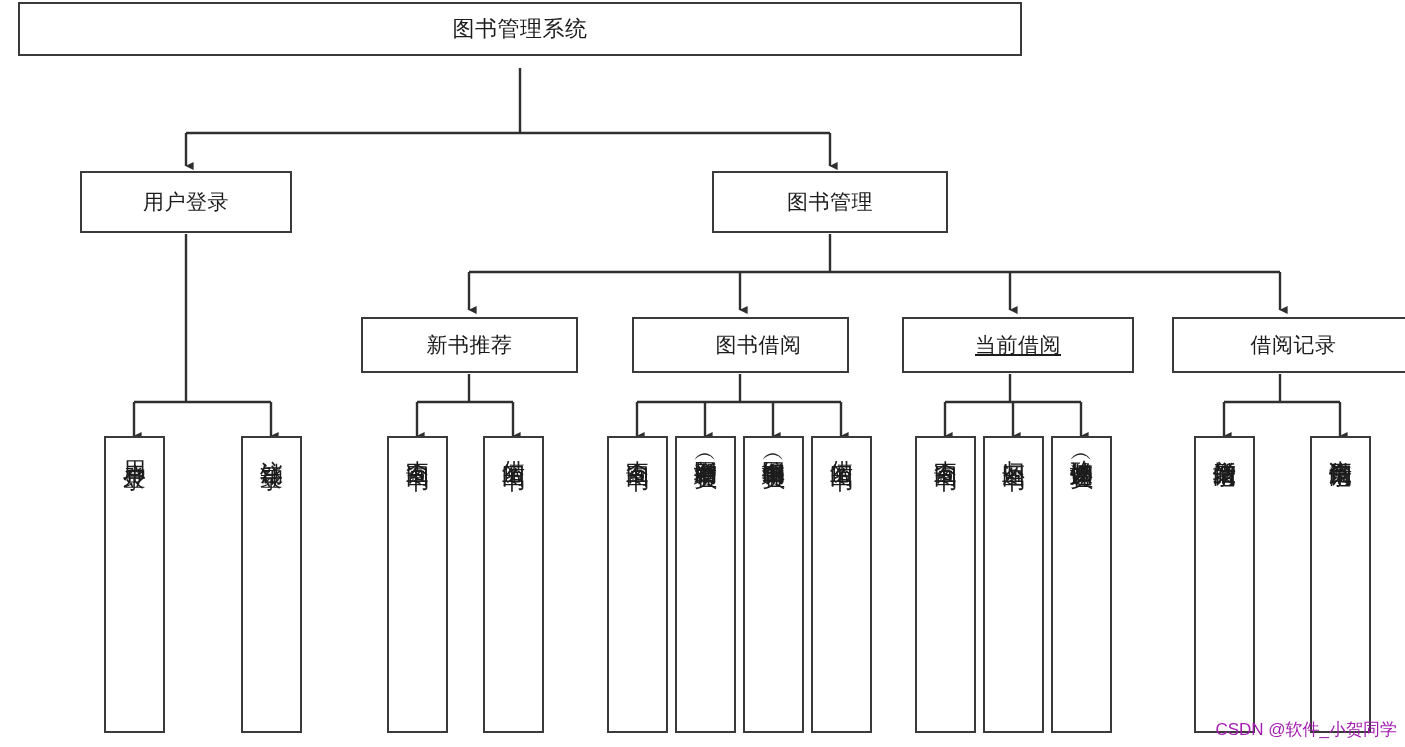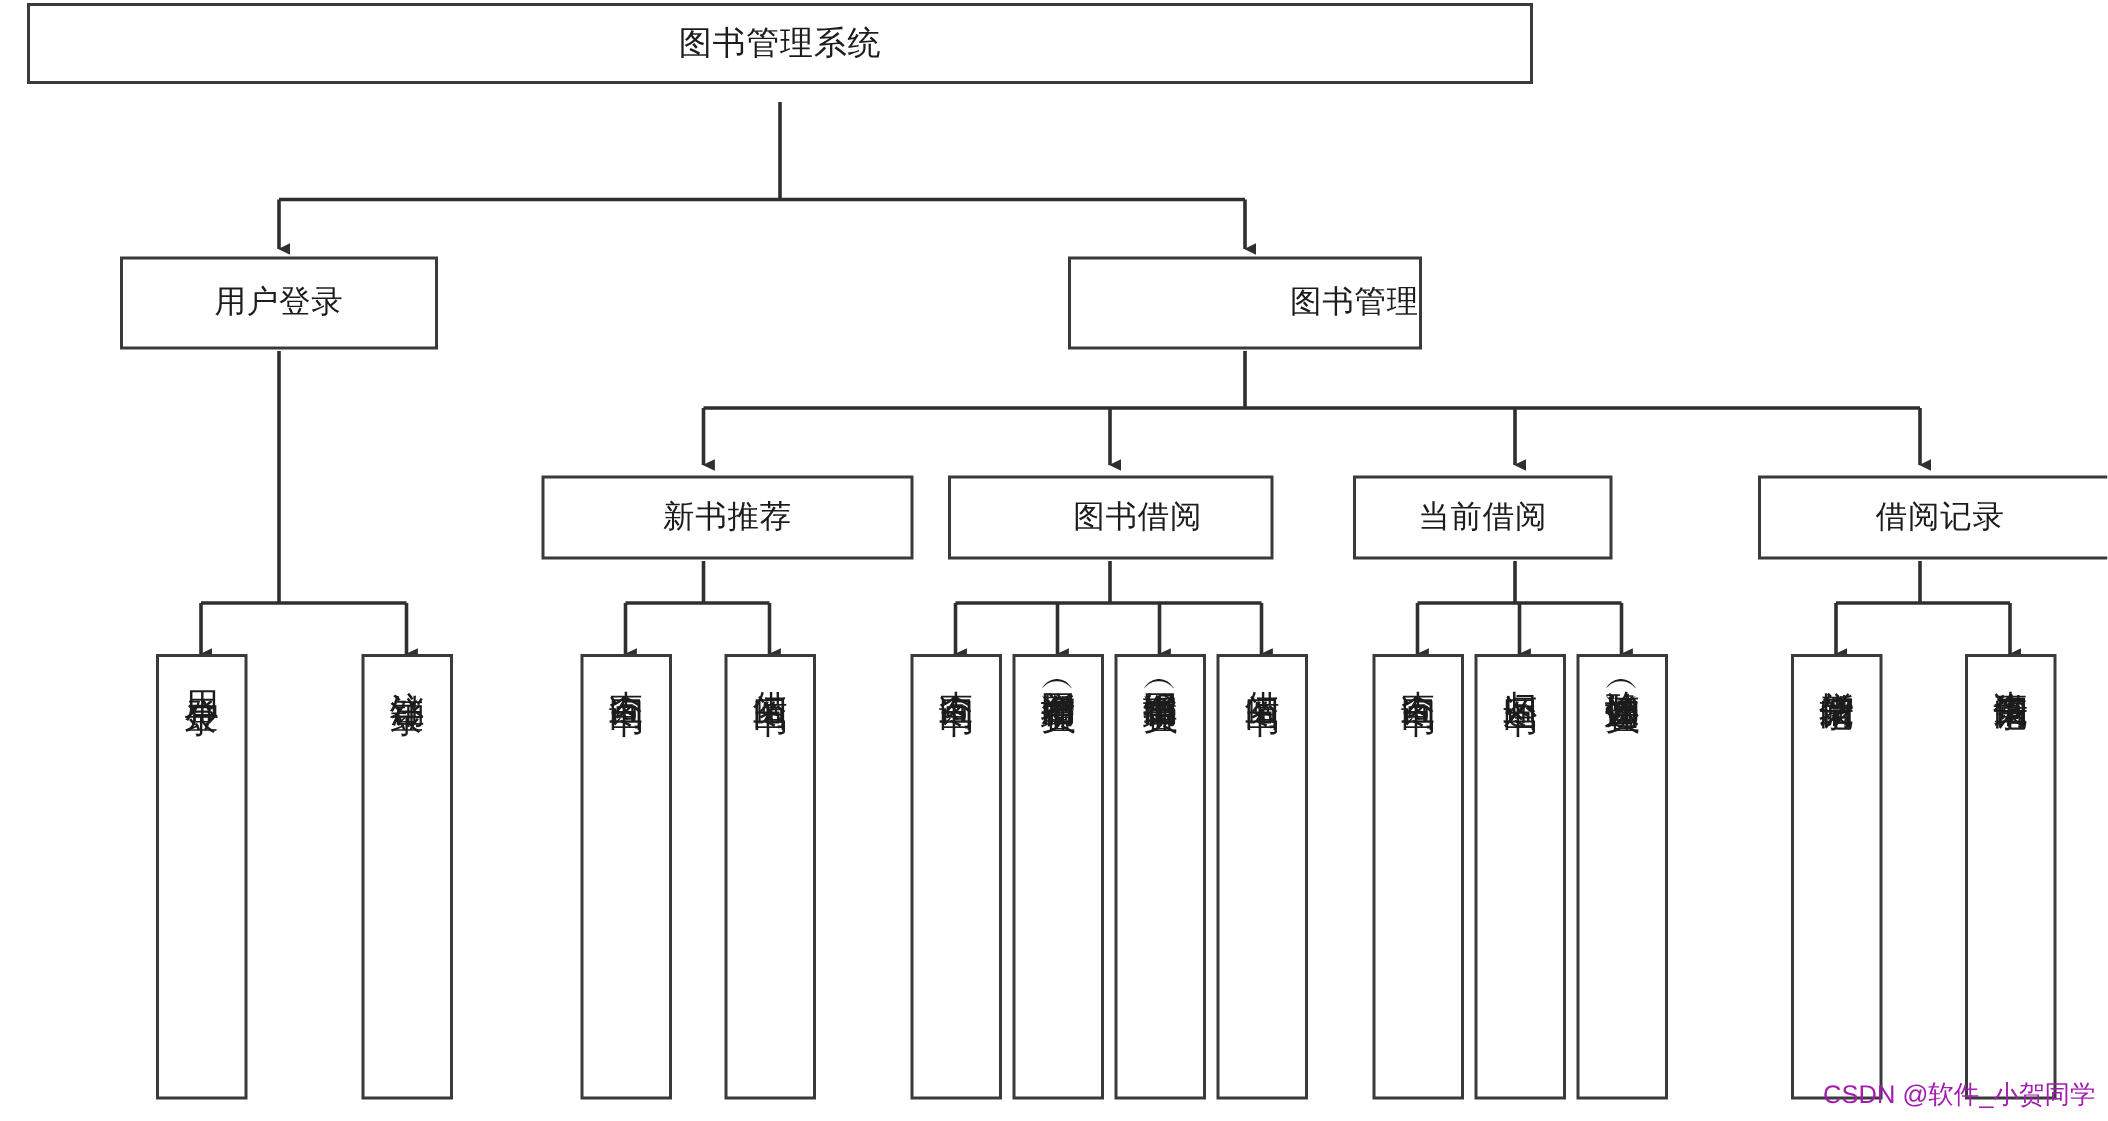--- a/index.html
+++ b/index.html
@@ -130,33 +130,33 @@
   </svg>
 
   <div class="node horiz root" style="left:18px; top:2px; width:1004px; height:54px;">
     <span class="lbl">图书管理系统</span>
   </div>
 
   <div class="node horiz" style="left:80px; top:171px; width:212px; height:62px;">
     <span class="lbl">用户登录</span>
   </div>
 
-  <div class="node horiz" style="left:712px; top:171px; width:236px; height:62px;justify-content:flex-end;">
+  <div class="node horiz" style="left:712px; top:171px; width:236px; height:62px;">
     <span class="lbl">图书管理</span>
   </div>
 
-  <div class="node horiz" style="left:361px; top:317px; width:248px; height:56px;">
+  <div class="node horiz" style="left:361px; top:317px; width:217px; height:56px;">
     <span class="lbl">新书推荐</span>
   </div>
 
   <div class="node horiz" style="left:632px; top:317px; width:217px; height:56px;padding-left:36px;">
     <span class="lbl">图书借阅</span>
   </div>
 
-  <div class="node horiz" style="left:902px; top:317px; width:173px; height:56px;">
+  <div class="node horiz" style="left:902px; top:317px; width:232px; height:56px;text-decoration:underline;">
     <span class="lbl">当前借阅</span>
   </div>
 
   <div class="node horiz" style="left:1172px; top:317px; width:243px; height:56px;">
     <span class="lbl">借阅记录</span>
   </div>
 
   <div class="node vert" style="left:104px; top:436px; width:61px; height:297px;">
     <span class="lbl">用户登录</span>
   </div>

